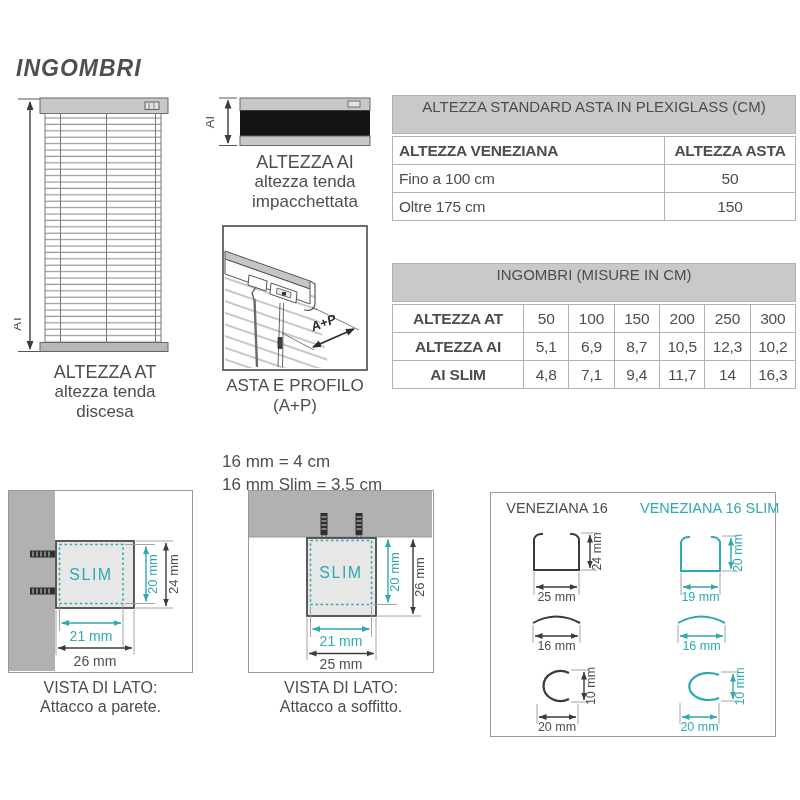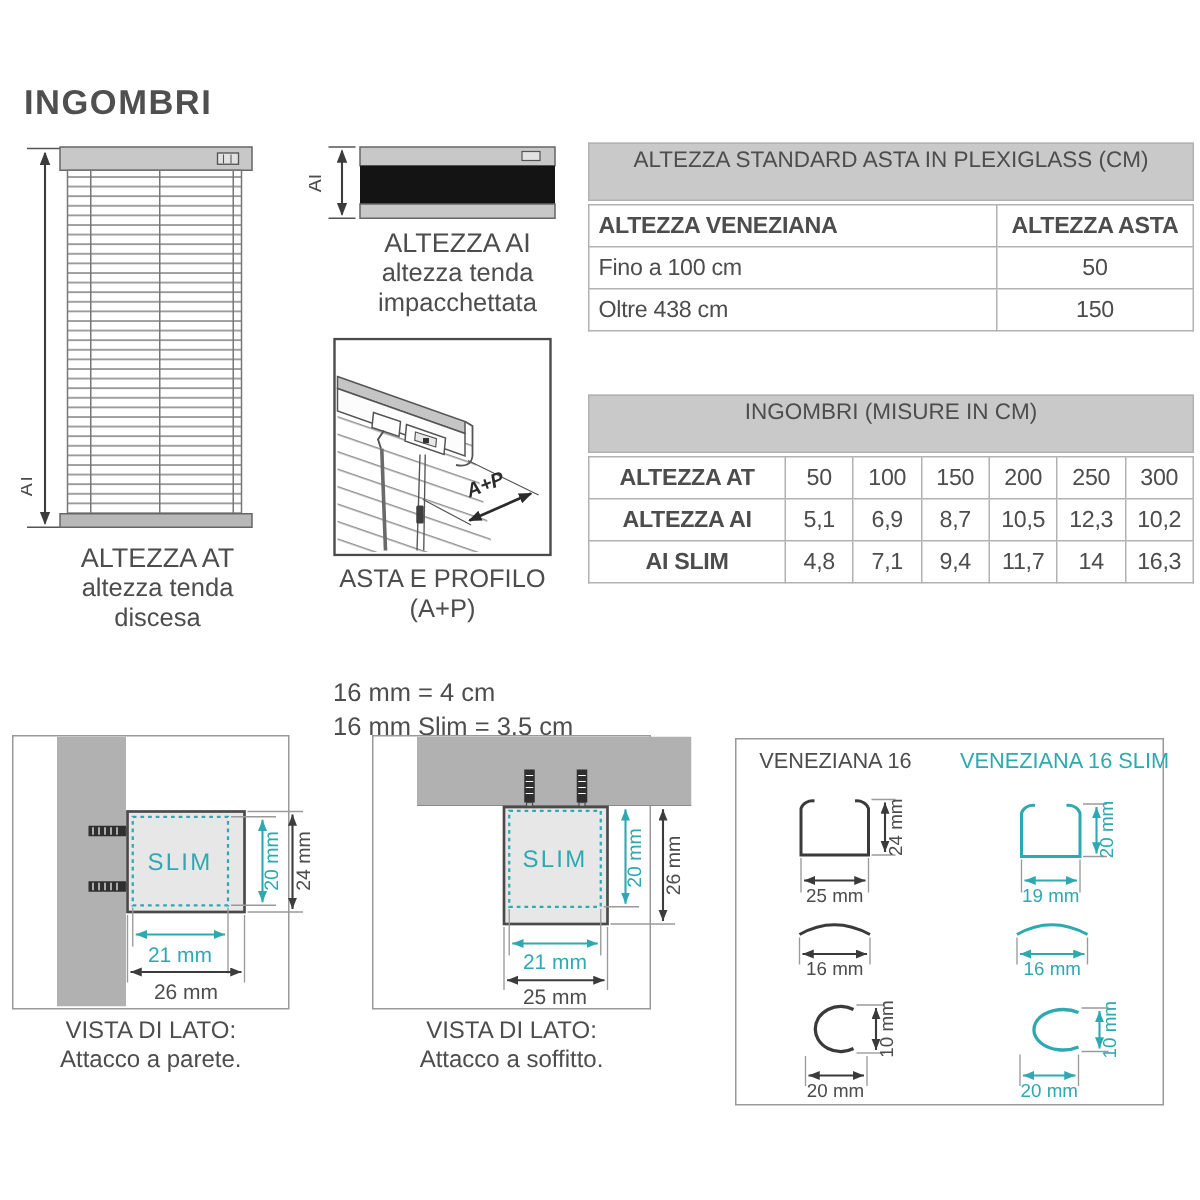--- a/index.html
+++ b/index.html
@@ -1,33 +1,33 @@
 <!DOCTYPE html>
 <html><head>
 <meta charset="utf-8">
 <style>
   html,body{margin:0;padding:0;background:#fff;}
   #page{position:relative;width:800px;height:800px;background:#fff;overflow:hidden;
         font-family:"Liberation Sans", sans-serif;color:#4d4d4d;}
   #page *{box-sizing:border-box;}
   .abs{position:absolute;}
-  .page-title{font-weight:bold;font-size:23px;color:#4f4f4f;letter-spacing:1px;}
+  .page-title{font-style:italic;font-weight:bold;font-size:23px;color:#4f4f4f;letter-spacing:1px;}
   .cap{position:absolute;text-align:center;font-size:17px;color:#4d4d4d;line-height:20px;}
   .cap-title{font-size:18px;}
   .notes{position:absolute;font-size:17px;color:#4d4d4d;line-height:23px;margin-top:28px;}
   .tbl{position:absolute;}
   .tbl-title{background:#c9c9c9;border:1.5px solid #b2b2b2;height:39px;line-height:21px;
              text-align:center;font-size:15px;color:#4d4d4d;margin-bottom:2px;}
   .tbl table{border-collapse:collapse;width:100%;table-layout:fixed;}
   .tbl td,.tbl th{border:1.5px solid #b2b2b2;height:28px;font-size:15.5px;color:#4d4d4d;
                   font-weight:normal;letter-spacing:-0.2px;white-space:nowrap;overflow:hidden;}
   .tbl th{font-weight:bold;}
   .tl{text-align:left;padding-left:6px;}
   .tc{text-align:center;}
-  .panel{position:absolute;border:1.5px solid #999;background:#fff;padding-left:29px;}
+  .panel{position:absolute;border:1.5px solid #999;background:#fff;}
   .pcap{position:absolute;text-align:center;font-size:16px;color:#4d4d4d;line-height:19px;}
   .ptitle{position:absolute;font-size:14.5px;text-align:center;white-space:nowrap;}
   svg{display:block;}
   svg text{font-family:"Liberation Sans", sans-serif;}
 </style>
 </head>
 <body>
 
 <div id="page">
 
@@ -131,21 +131,21 @@
       <tbody>
           <tr>
         <th class="tl">ALTEZZA VENEZIANA</th>
         <th class="tc">ALTEZZA ASTA</th>
       </tr>
       <tr>
         <td class="tl">Fino a 100 cm</td>
         <td class="tc">50</td>
       </tr>
       <tr>
-        <td class="tl">Oltre 438 cm</td>
+        <td class="tl">Oltre 175 cm</td>
         <td class="tc">150</td>
       </tr>
     </tbody>
       </table>
   </div>
 
   <div class="tbl" style="left:392px;top:263px;width:404px">
     <div class="tbl-title">INGOMBRI (MISURE IN CM)</div>
     <table>
       <colgroup>

